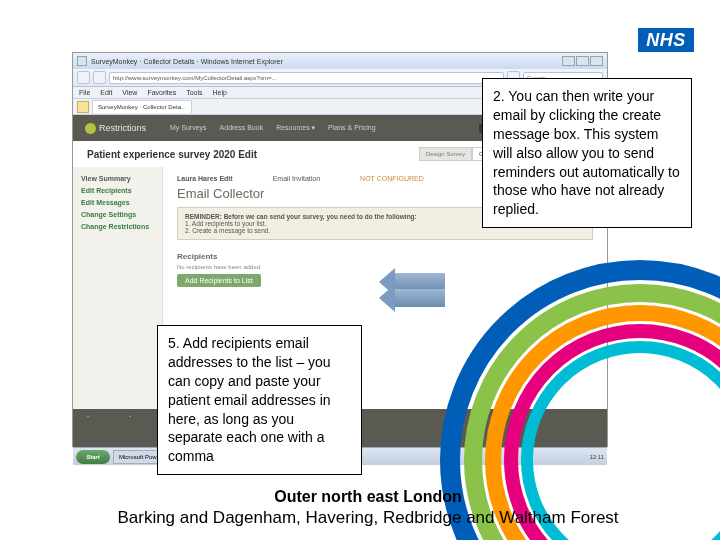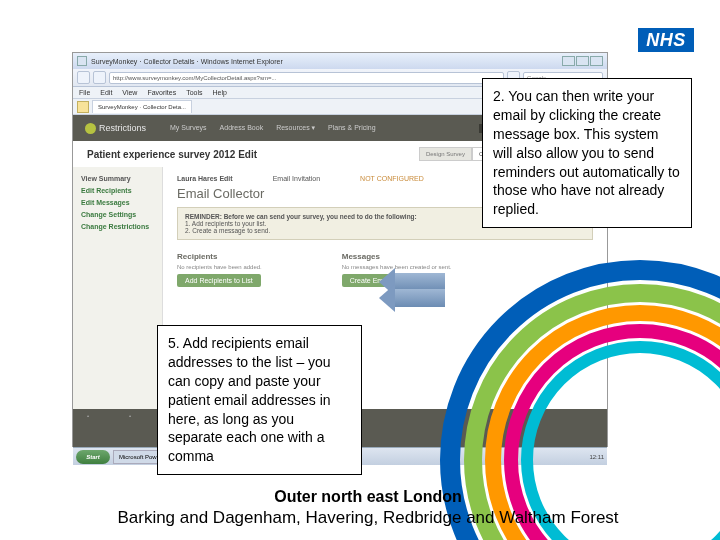--- a/index.html
+++ b/index.html
@@ -157,21 +157,21 @@
         <span>Plans &amp; Pricing</span>
       </div>
       <div class="sm-right">
         <span class="userbox">08CL1334 ▾</span>
         <span class="userbox">Sign Out</span>
         <span class="upgrade">Upgrade</span>
       </div>
     </div>
 
     <div class="survey-title-bar">
-      <span class="survey-title">Patient experience survey 2012 Edit</span>
+      <span class="survey-title">Patient experience survey 2020 Edit</span>
       <div class="survey-tabs">
         <span>Design Survey</span>
         <span class="active">Collect Responses</span>
         <span>Analyze Results</span>
       </div>
     </div>
 
     <div class="content">
       <div class="sidebar">
         <h6>View Summary</h6>
@@ -191,25 +191,20 @@
           <strong>REMINDER: Before we can send your survey, you need to do the following:</strong>
           <div>1. Add recipients to your list.</div>
           <div>2. Create a message to send.</div>
         </div>
         <div class="cols">
           <div class="col">
             <h5>Recipients</h5>
             <p>No recipients have been added.</p>
             <span class="cta">Add Recipients to List</span>
           </div>
-          <div class="col">
-            <h5>Messages</h5>
-            <p>No messages have been created or sent.</p>
-            <span class="cta">Create Email Message</span>
-          </div>
         </div>
       </div>
     </div>
 
     <div class="sm-footer">
       <div class="cols">
         <span>•</span>
         <span>•</span>
         <span>•</span>
         <span>•</span>

